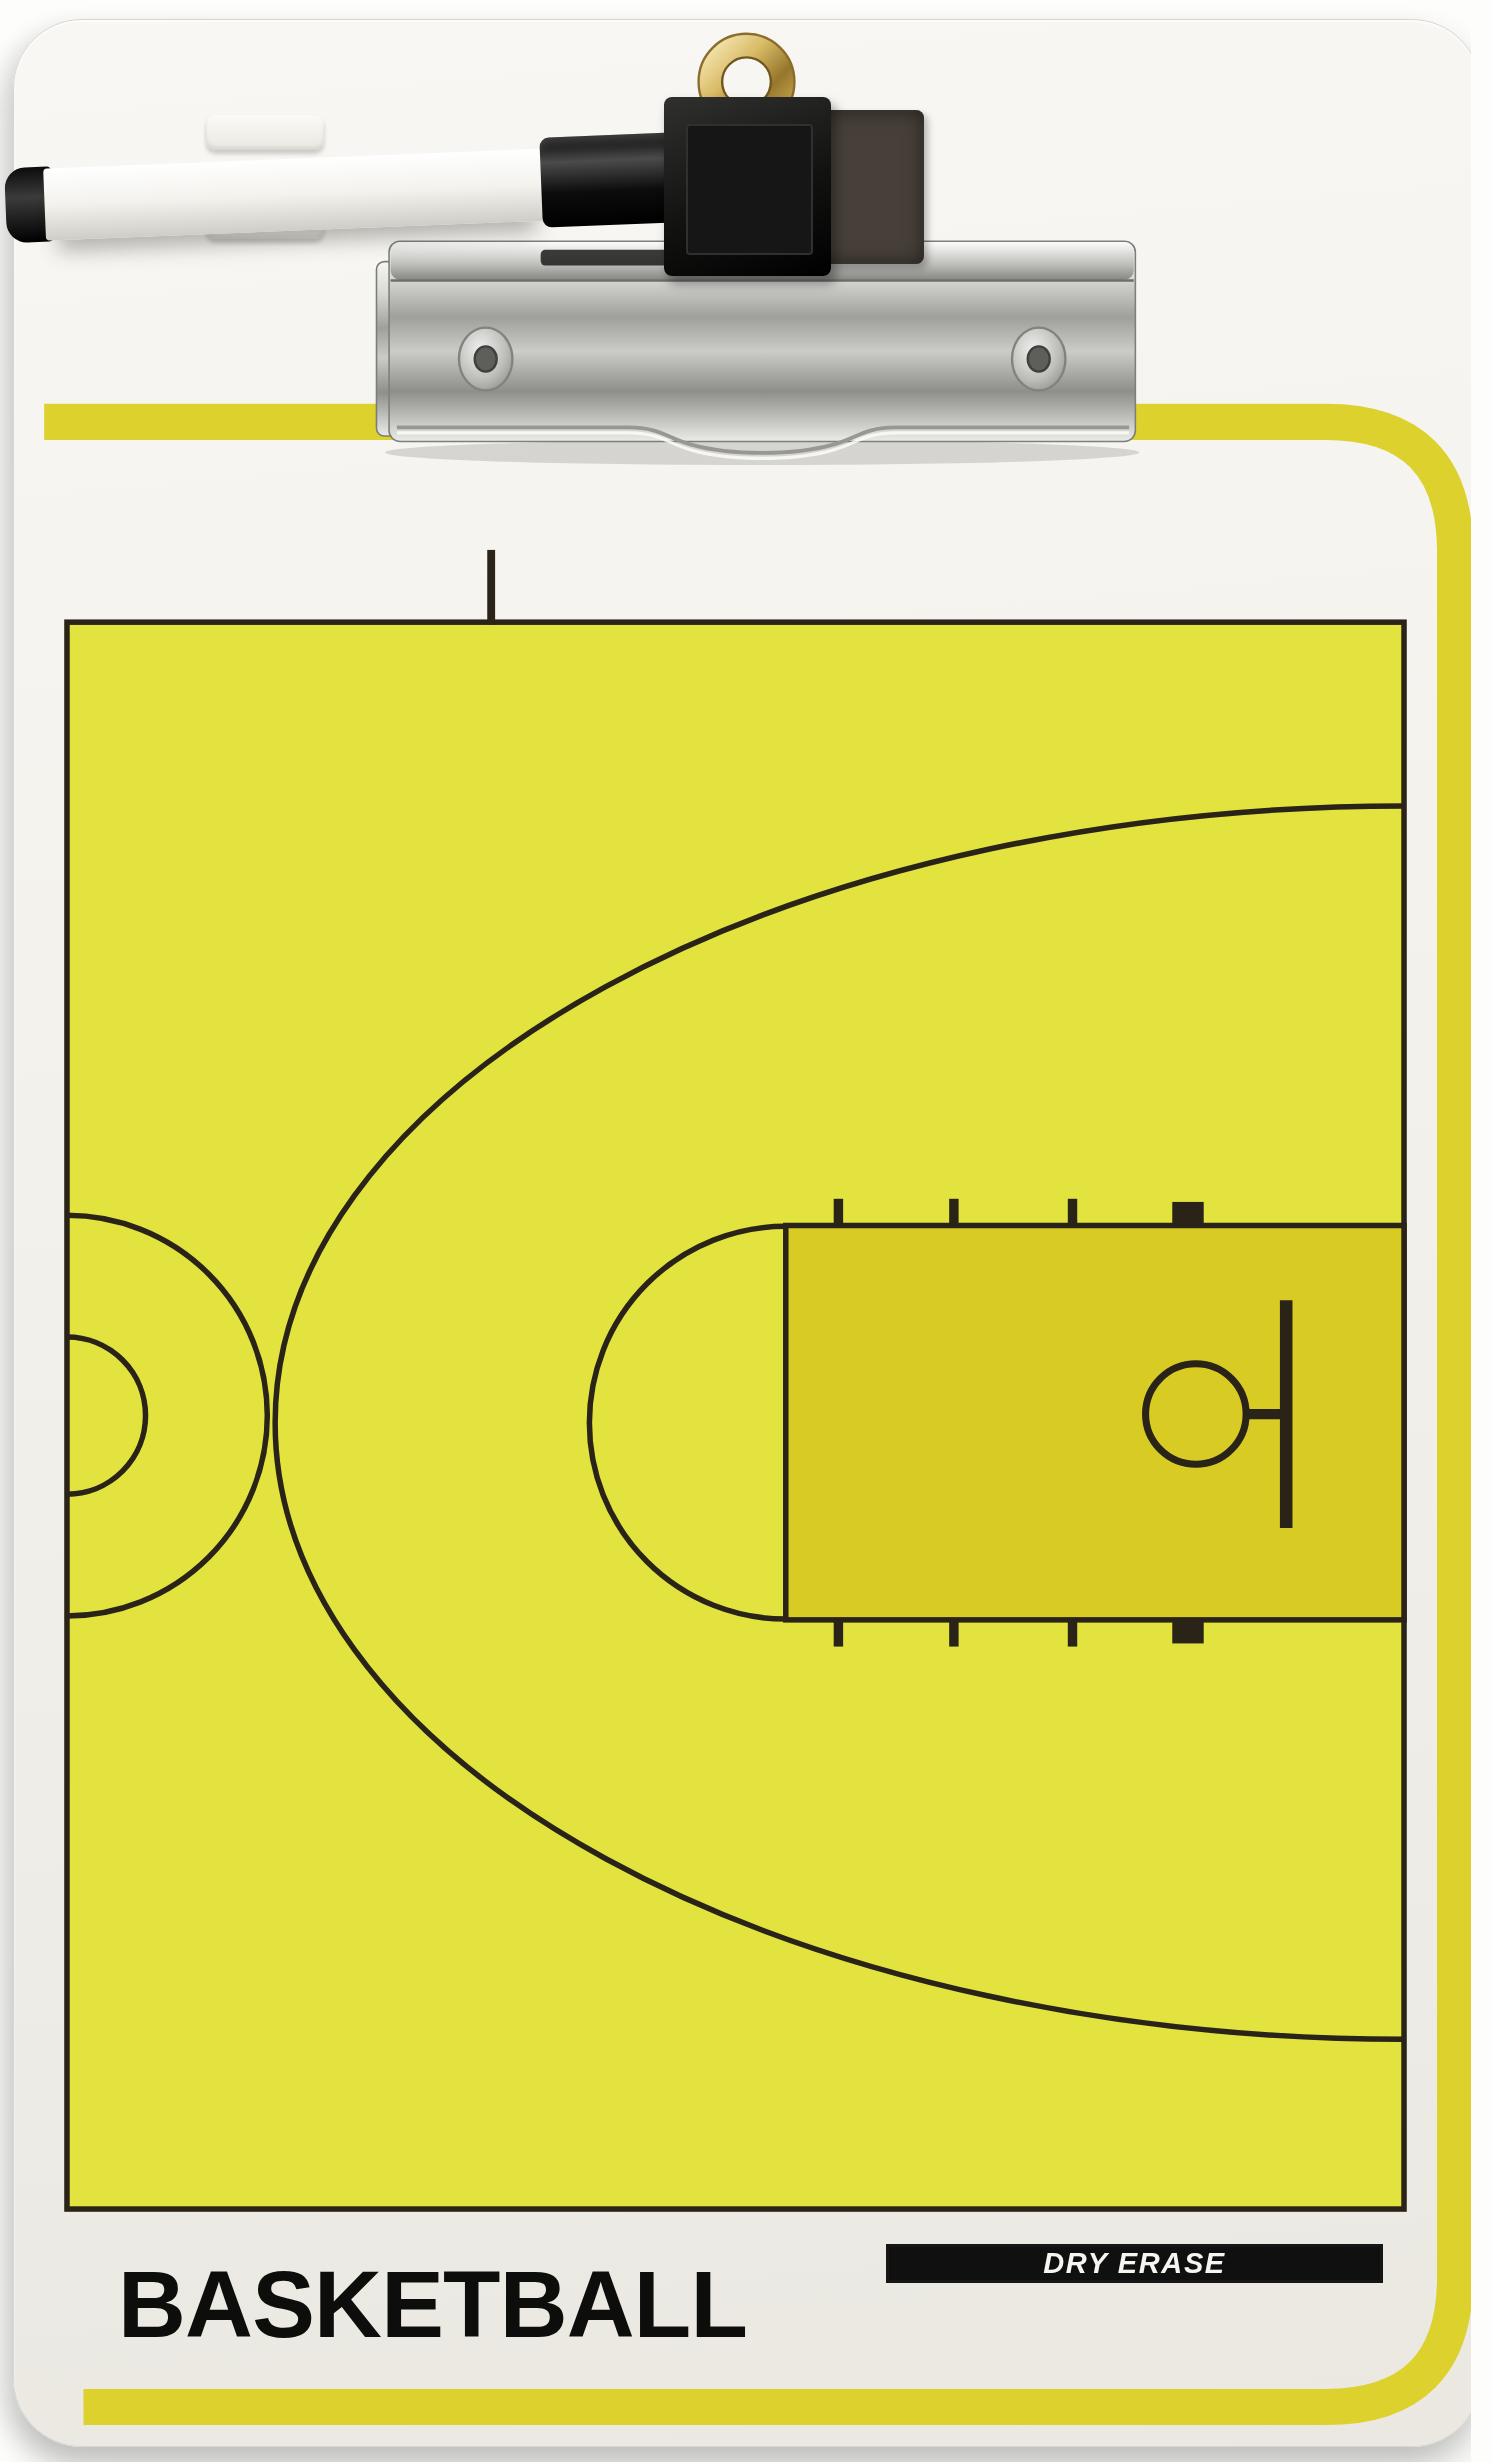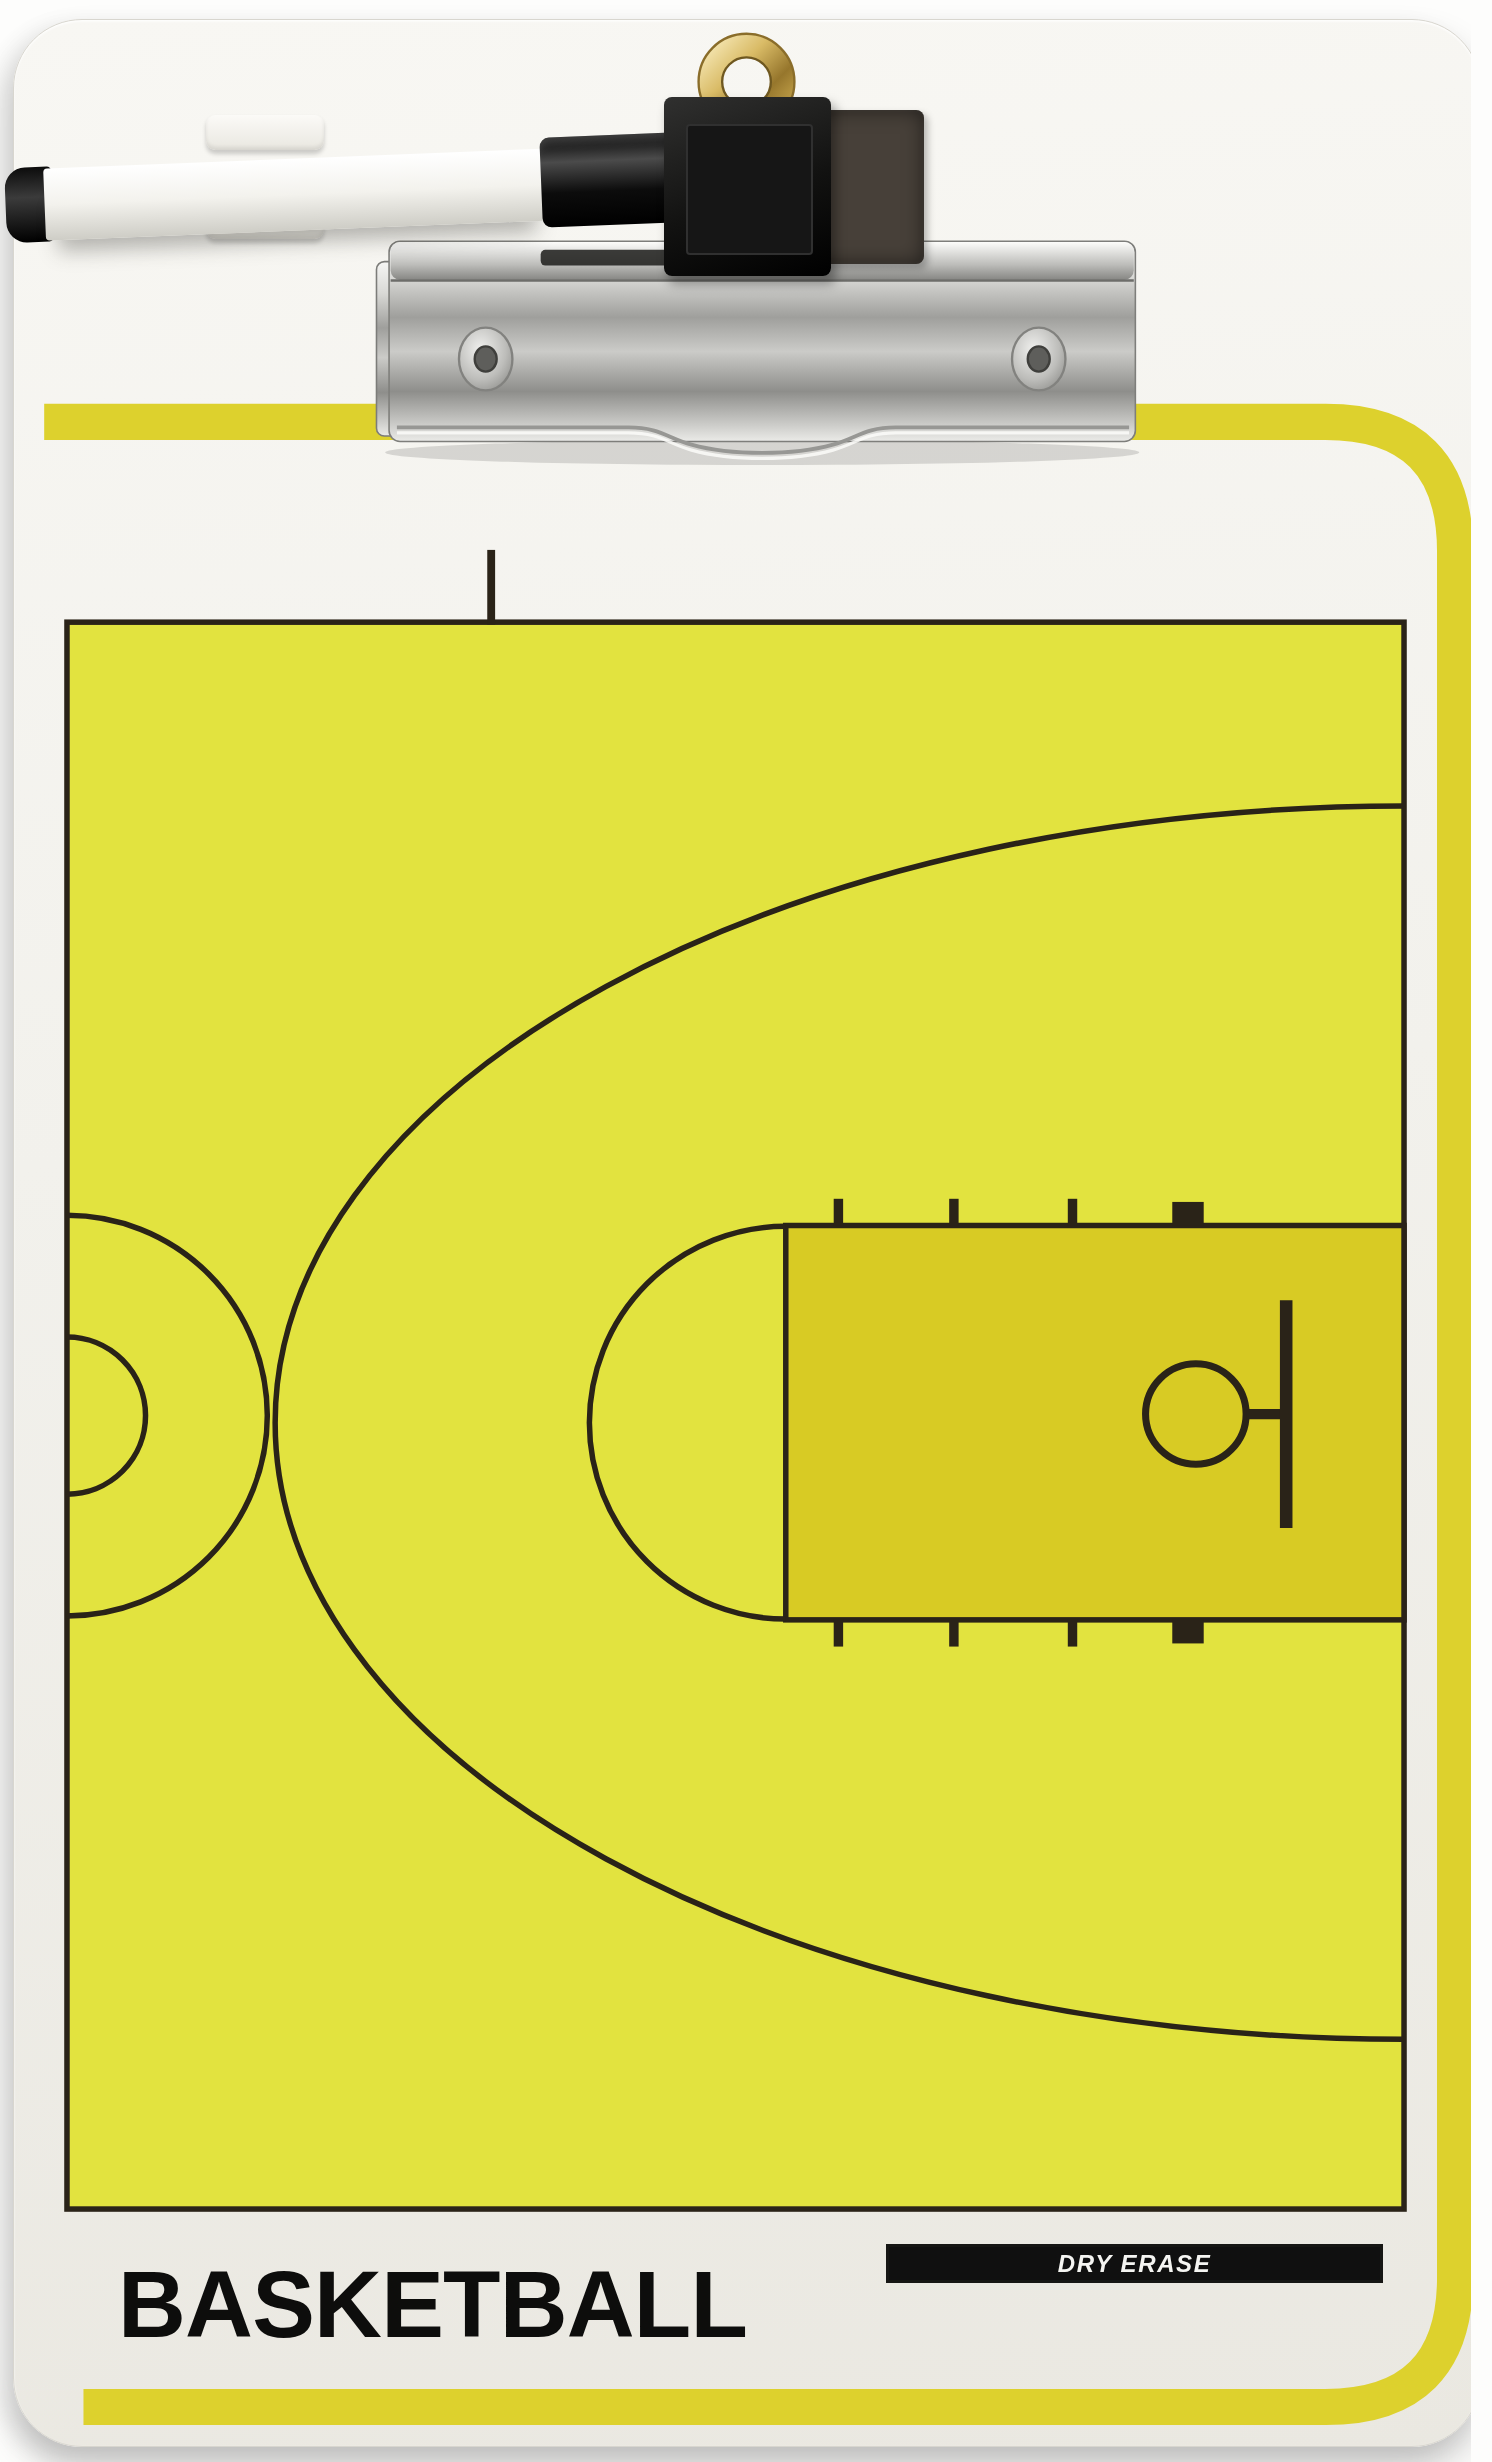--- a/index.html
+++ b/index.html
@@ -10,21 +10,21 @@
          background:linear-gradient(175deg,#f8f7f3 0%,#f2f1ec 45%,#eae8e1 100%);
          border:0.8px solid #d8d6cf;
          box-shadow:0 20.4px 35px rgba(0,0,0,.20),-12.6px 9.4px 23.6px rgba(0,0,0,.08),
                     inset 0 1.6px 2.4px rgba(255,255,255,.9);}
   svg.layer{position:absolute;left:0;top:0;width:1493px;height:2462px;}
   
   .basketball-title{position:absolute;left:118px;top:2258px;width:707px;
       font-size:94px;font-weight:bold;letter-spacing:-0.8px;color:#0d0d0c;line-height:1;}
   .care-box{position:absolute;left:886px;top:2244px;width:497px;border:3.1px solid #161614;
       box-sizing:border-box;background:rgba(255,255,255,.25);}
-  .care-header{height:33px;background:#101010;color:#f5f5f2;font-size:24px;font-weight:bold;
+  .care-header{height:33px;background:#101010;color:#f5f5f2;font-size:29px;font-weight:bold;
       font-style:italic;letter-spacing:1.6px;display:flex;align-items:center;justify-content:center;}
   .care-items{padding:2.4px 6.3px 3.9px 6.3px;}
   .care-item{font-size:21px;line-height:20.4px;color:#191917;white-space:nowrap;letter-spacing:0.4px;}
   .made-in{position:absolute;left:886px;top:2351px;width:497px;text-align:right;
       font-size:32px;color:#141412;}
   
   .pen-tab{position:absolute;width:118px;background:linear-gradient(#fbfaf7,#e9e7e0);
       border-radius:9.4px;box-shadow:0 3.1px 4.7px rgba(0,0,0,.18), inset 0 -3.1px 3.9px rgba(0,0,0,.08);}
   .tab-top{left:206px;top:115px;height:35px;}
   .tab-bottom{left:206px;top:203px;height:36px;}

